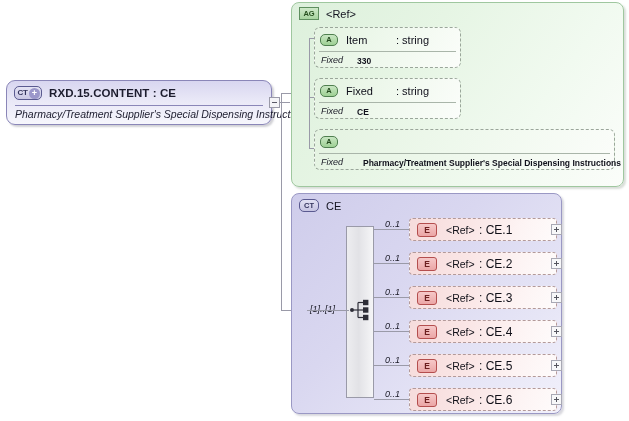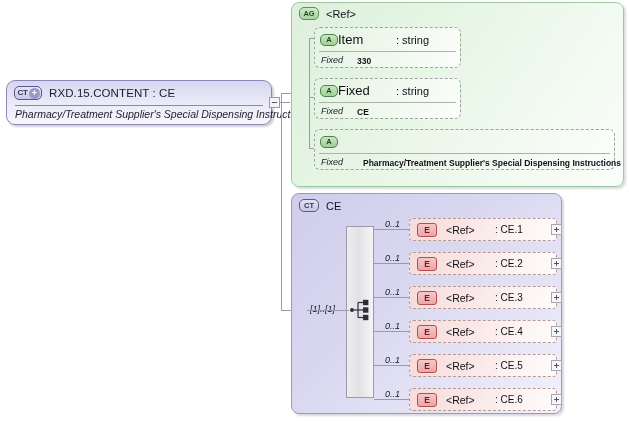--- a/index.html
+++ b/index.html
@@ -39,21 +39,21 @@
   .ct-root-head {
     position: absolute;
     left: 0; top: 0; right: 0;
     height: 24px;
     display: flex;
     align-items: center;
     padding-left: 7px;
   }
   .ct-root-title {
     font-size: 11.5px;
-    font-weight: normal;
+    font-weight: bold;
     color: #1c1c2e;
     letter-spacing: 0.1px;
     margin-left: 7px;
     white-space: nowrap;
   }
   .ct-root-sep {
     position: absolute;
     left: 8px; right: 8px; top: 24px;
     height: 1px;
     background: #8a86b8;
@@ -132,21 +132,21 @@
   }
   .ag-head {
     position: absolute;
     left: 7px; top: 4px;
     display: flex;
     align-items: center;
   }
   .badge-ag {
     width: 20px; height: 13px;
     border: 1px solid #5f8f5f;
-    border-radius: 5px;
+    border-radius: 0;
     background: linear-gradient(to bottom,#cfe9ca,#a8d5a0);
     font-size: 7.5px;
     font-weight: bold;
     color: #27501f;
     display: flex;
     align-items: center;
     justify-content: center;
     box-sizing: border-box;
     flex: none;
   }
@@ -186,22 +186,23 @@
     font-size: 7.5px;
     font-weight: bold;
     color: #22481c;
     display: flex;
     align-items: center;
     justify-content: center;
     box-sizing: border-box;
     flex: none;
   }
   .attr-name {
-    font-size: 13px;
+    font-size: 11px;
     color: #0f0f1a;
+    margin-left: 8px;
     white-space: nowrap;
   }
   .attr-type {
     font-size: 11px;
     color: #0f0f1a;
     white-space: nowrap;
     position: absolute;
   }
   .attr-sep {
     position: absolute;
@@ -309,24 +310,24 @@
     box-sizing: border-box;
     flex: none;
   }
   .el-ref {
     font-size: 10.5px;
     color: #101018;
     margin-left: 9px;
     white-space: nowrap;
   }
   .el-type {
-    font-size: 10px;
+    font-size: 12px;
     color: #101018;
     position: absolute;
-    left: 85px;
+    left: 69px;
     white-space: nowrap;
   }
   .expander {
     position: absolute;
     width: 11px; height: 11px;
     border: 1px solid #a8a8b4;
     background: #f7f7f9;
     box-sizing: border-box;
   }
   .expander::before {

